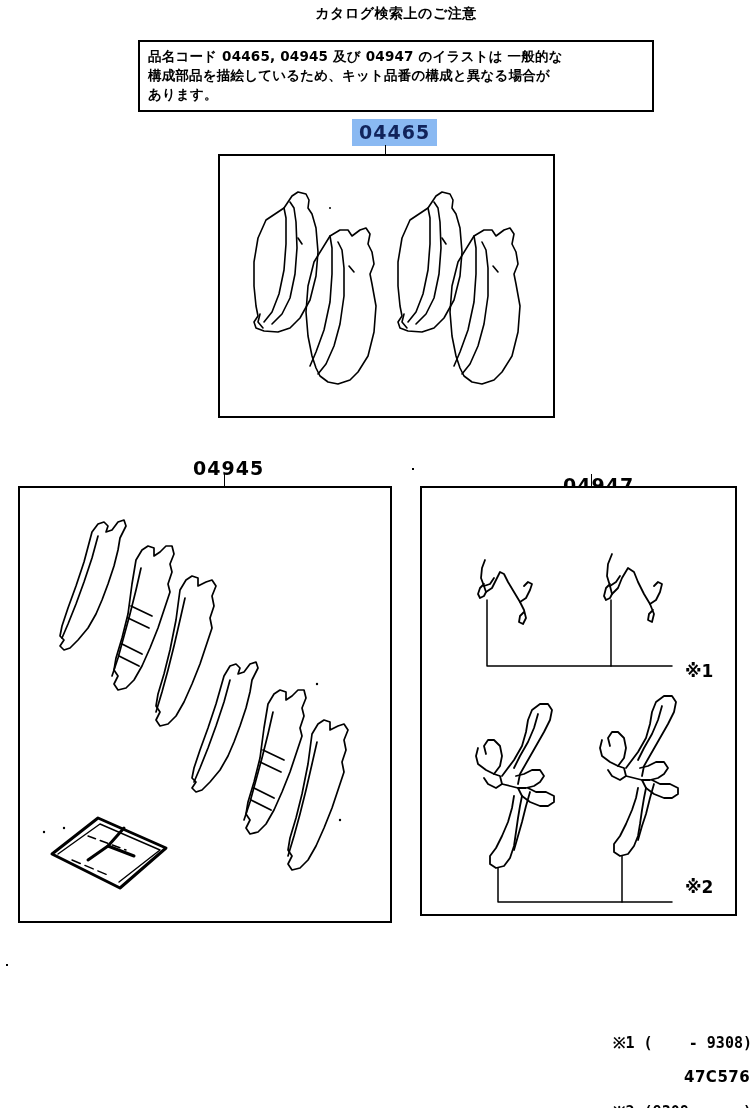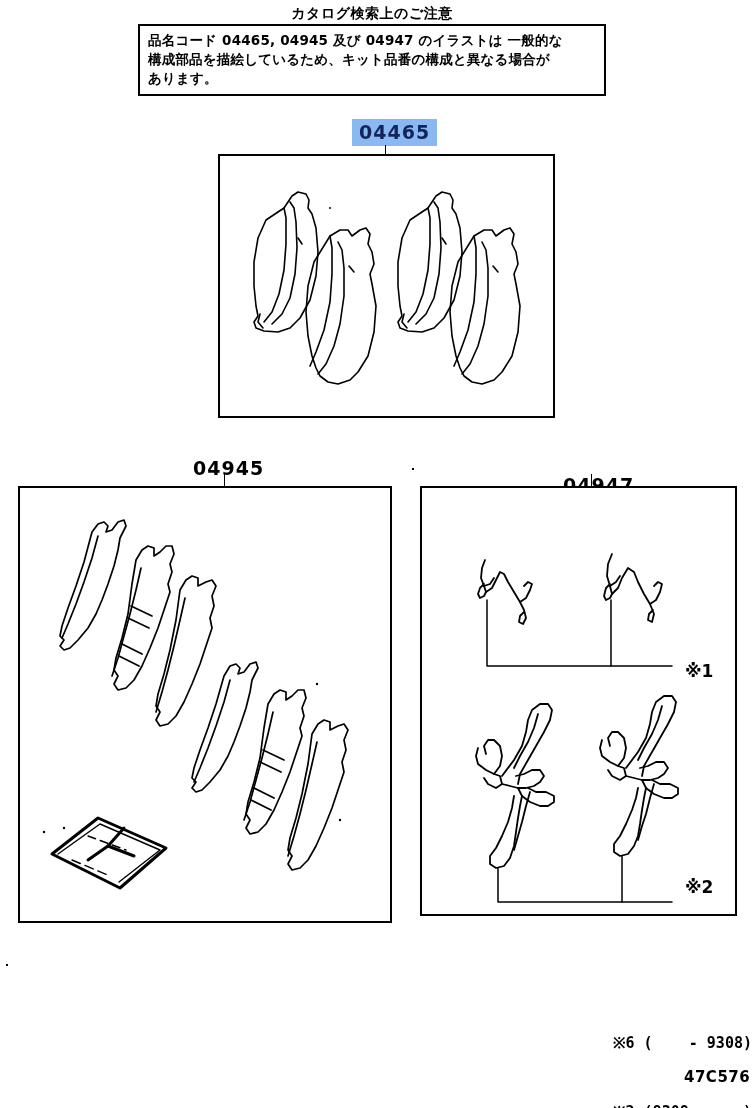--- a/index.html
+++ b/index.html
@@ -14,32 +14,32 @@
     font-family: "Liberation Sans", "DejaVu Sans", sans-serif;
     color: #000000;
     overflow: hidden;
   }
 
   
   #notice-block {
     position: absolute;
     left: 138px;
     top: 4px;
-    width: 468px;
+    width: 516px;
   }
   #notice-title {
     text-align: center;
     font-weight: bold;
     font-size: 14px;
     letter-spacing: 0.5px;
     line-height: 18px;
     font-family: "DejaVu Sans", sans-serif;
   }
   #notice-box {
-    margin-top: 2px;
+    margin-top: 18px;
     border: 2px solid #000;
     padding: 5px 11px 6px 8px;
     box-sizing: border-box;
   }
   #notice-text {
     font-size: 13.5px;
     font-weight: bold;
     line-height: 19px;
     letter-spacing: 0.2px;
     white-space: pre-wrap;
@@ -303,20 +303,20 @@
       <path d="M76,380 L76,414 L250,414" stroke-width="1.5"></path>
       <path d="M200,368 L200,414" stroke-width="1.5"></path>
     </g>
   </svg>
 </div>
 
 <div class="callout-label" style="left:685px; top:661px;">※1</div>
 <div class="callout-label" style="left:685px; top:877px;">※2</div>
 
 <div id="footnotes">
-  <div>※6 (    - 9308)</div>
+  <div>※1 (    - 9308)</div>
   <div>※2 (9308 -    )</div>
 </div>
 
 <div id="catalog-code">47C576</div>
 
 <span class="speck" style="left:6px; top:964px;"></span>
 <span class="speck" style="left:412px; top:468px;"></span>
 
 </body></html>

